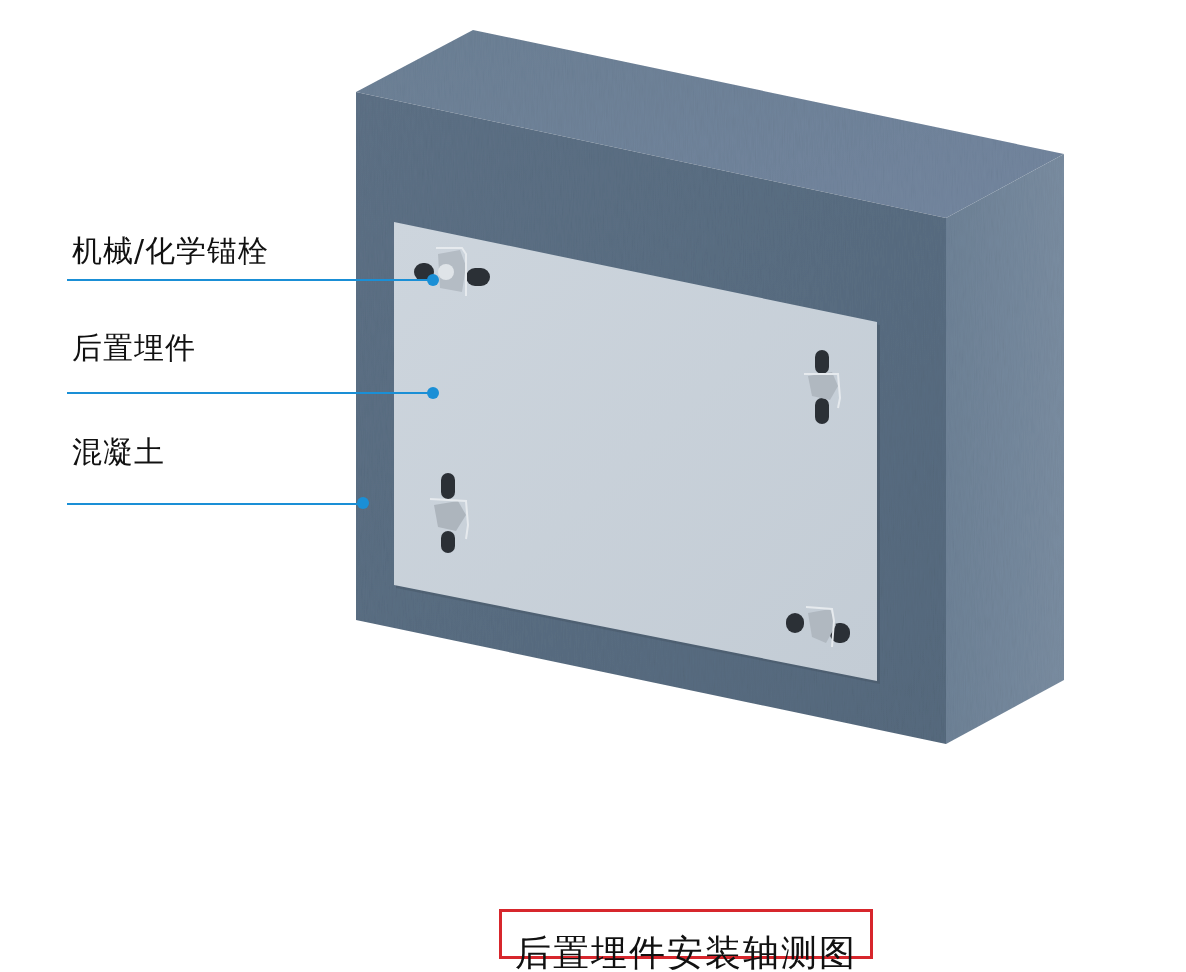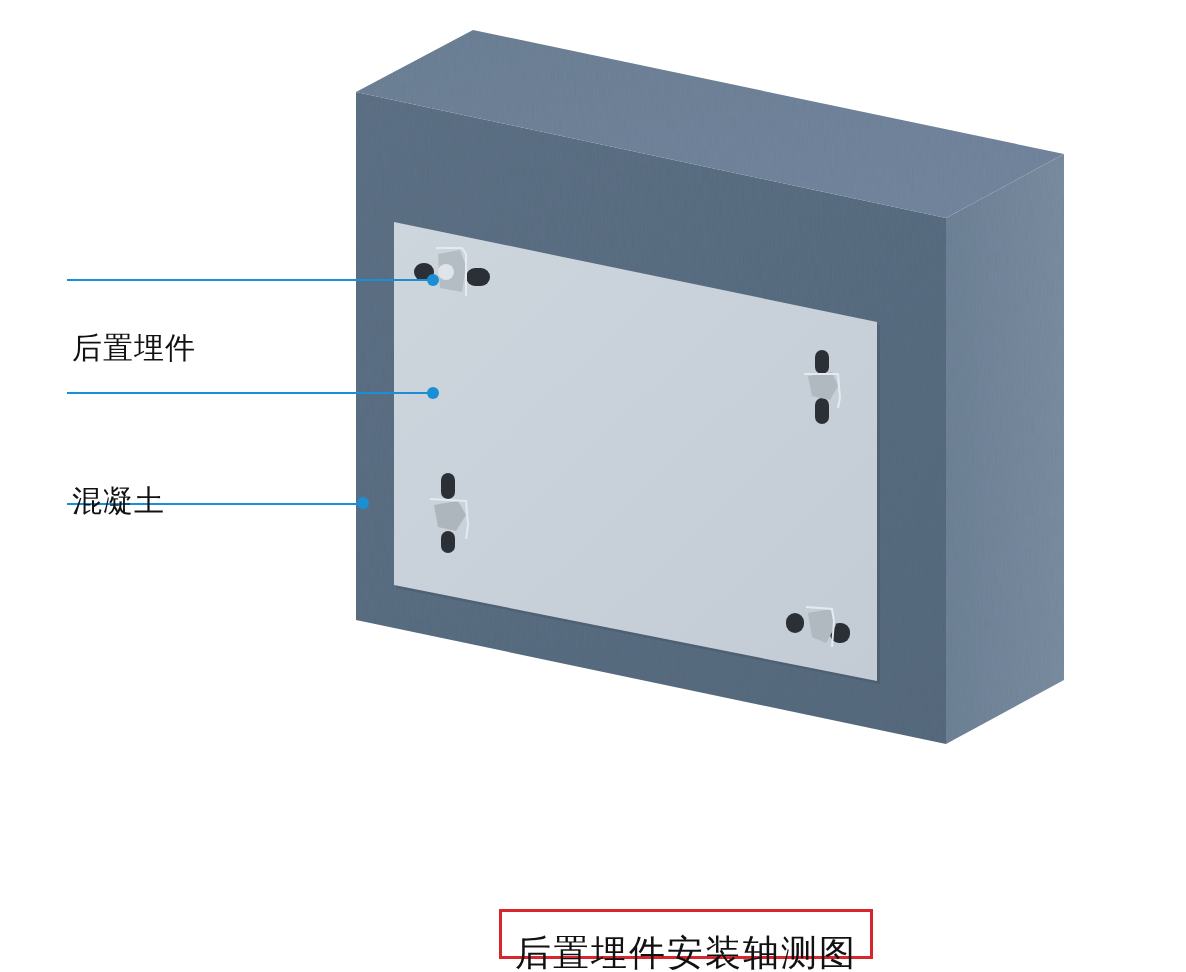--- a/index.html
+++ b/index.html
@@ -89,19 +89,20 @@
     <g>
       <line x1="67" y1="280" x2="433" y2="280" stroke="#1a8fd6" stroke-width="2"></line>
       <circle cx="433" cy="280" r="6" fill="#1a8fd6"></circle>
       <line x1="67" y1="393" x2="433" y2="393" stroke="#1a8fd6" stroke-width="2"></line>
       <circle cx="433" cy="393" r="6" fill="#1a8fd6"></circle>
       <line x1="67" y1="504" x2="363" y2="504" stroke="#1a8fd6" stroke-width="2"></line>
       <circle cx="363" cy="503" r="6" fill="#1a8fd6"></circle>
     </g>
   </svg>
 
+  <div class="label" style="top:236px;">机械/化学锚栓</div>
   <div class="label" style="top:333px;">后置埋件</div>
-  <div class="label" style="top:486px;">混凝土</div>
+  <div class="label" style="top:437px;">混凝土</div>
 
   <div class="caption-box">
     <span class="caption-text">后置埋件安装轴测图</span>
   </div>
 </div>
 
 </body></html>

